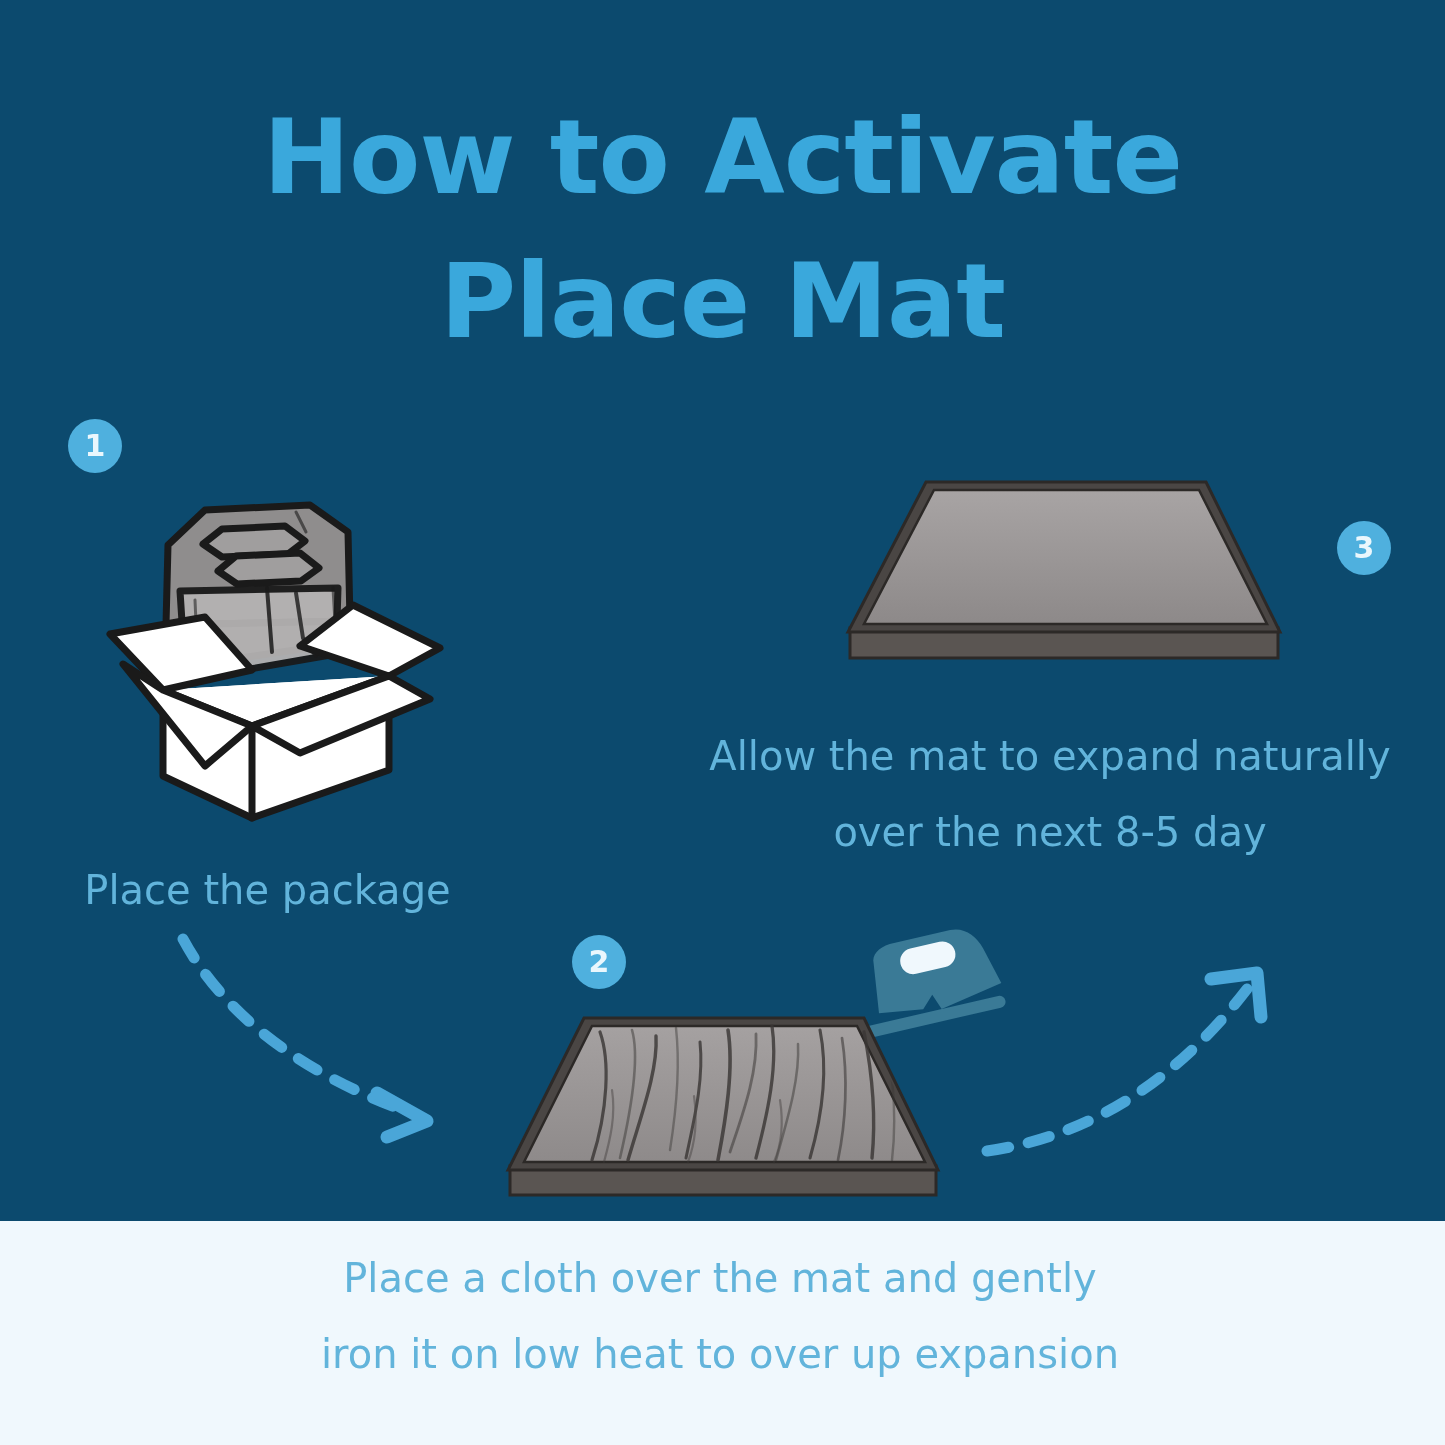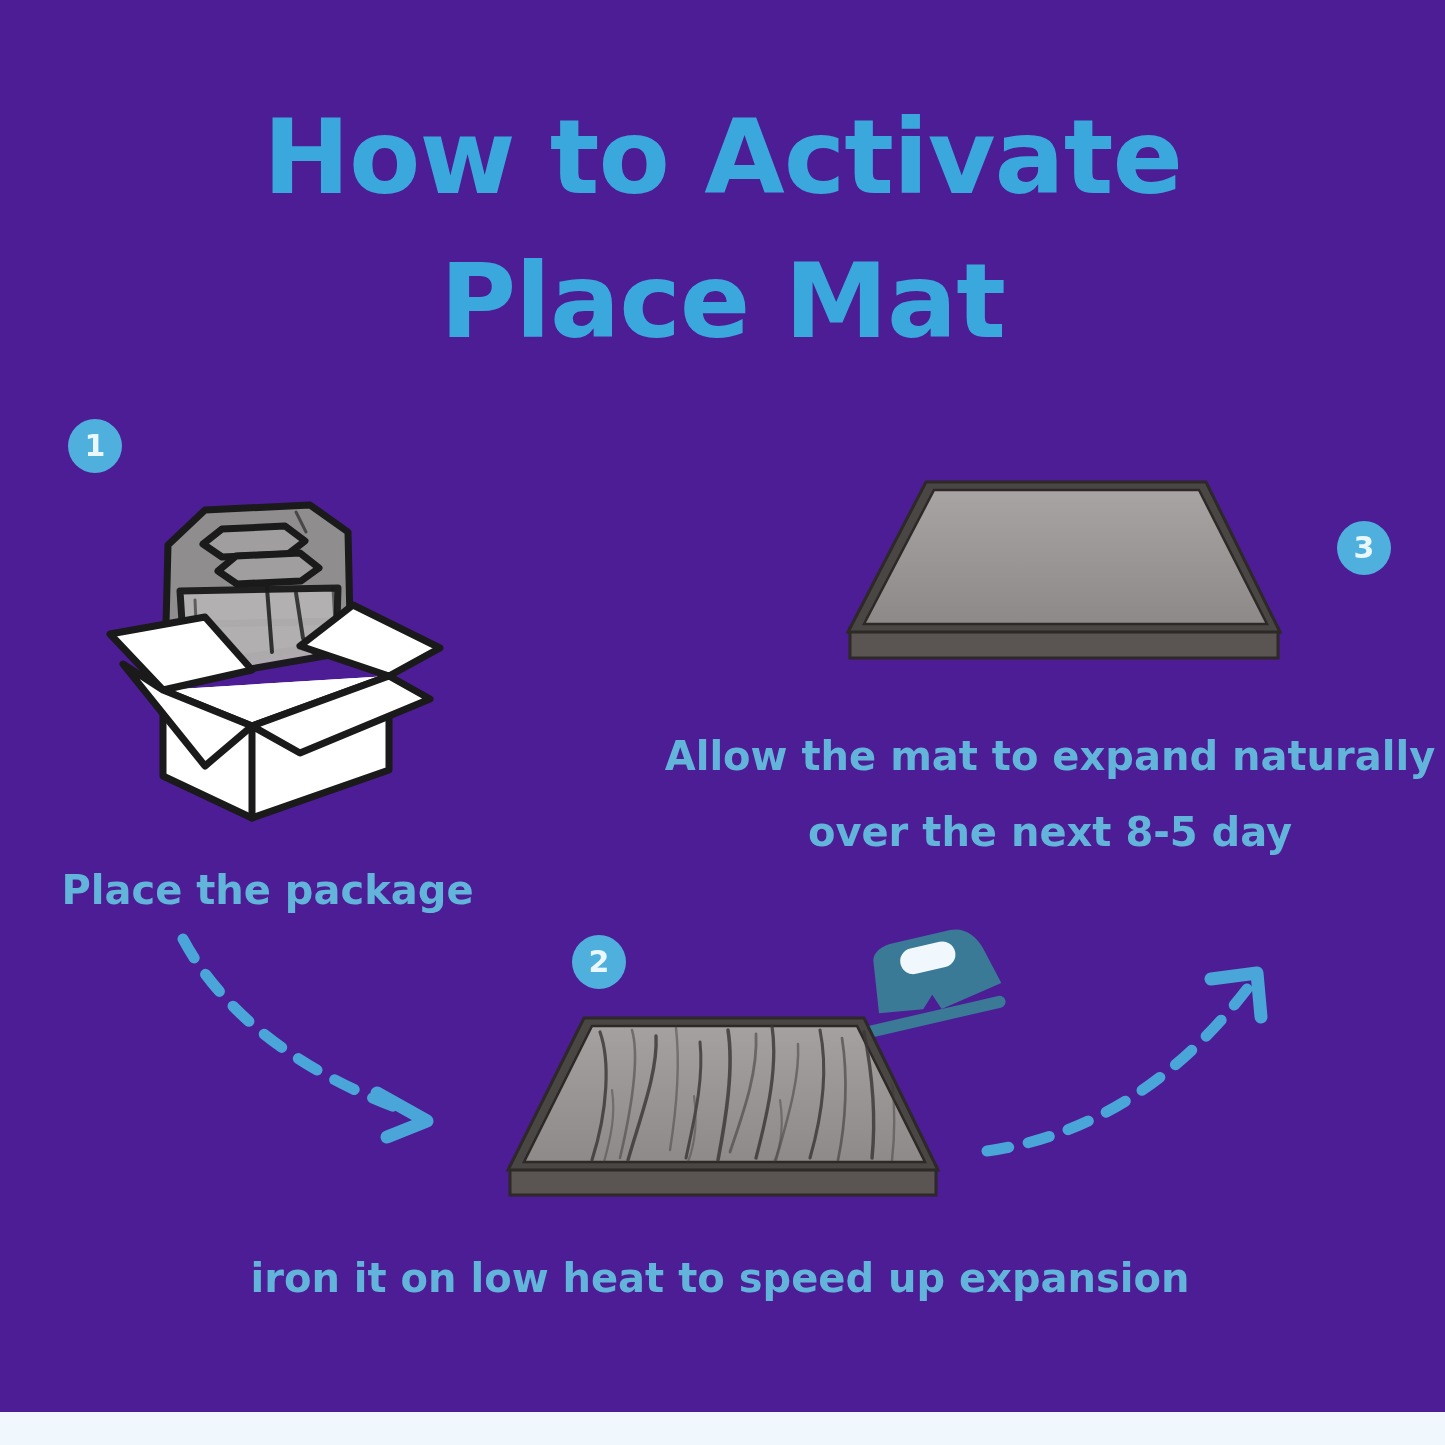--- a/index.html
+++ b/index.html
@@ -10,22 +10,22 @@
     width: 1445px;
     height: 1445px;
     background: #f0f8fd;
     font-family: "Liberation Sans", sans-serif;
     overflow: hidden;
     position: relative;
   }
   #stage {
     position: relative;
     width: 1445px;
-    height: 1412px;
-    background: #4c1d95;
+    height: 1221px;
+    background: #0c4a6e;
   }
 
   
   .title {
     position: absolute;
     left: 0;
     top: 86px;
     width: 1445px;
     text-align: center;
     color: #3aa8dc;
@@ -55,21 +55,21 @@
   }
   #badge-1 { left: 68px;   top: 419px; }
   #badge-2 { left: 572px;  top: 935px; }
   #badge-3 { left: 1337px; top: 521px; }
 
   
   .caption {
     position: absolute;
     color: #62b4db;
     font-family: "DejaVu Sans", sans-serif;
-    font-weight: 700;
+    font-weight: 400;
     font-size: 38px;
     line-height: 1.9;
     text-align: center;
     white-space: nowrap;
   }
   #caption-1 {
     left: 0; top: 852px; width: 535px;
     font-size: 40px;
   }
   #caption-3 {
@@ -196,21 +196,22 @@
         <path d="M384 32 C 392 72, 396 118, 392 158" stroke-width="3.4"></path>
         <path d="M408 50 C 414 86, 416 126, 412 160" stroke-width="2.4" opacity="0.55"></path>
         <path d="M132 90 C 136 116, 130 140, 124 162" stroke-width="2.2" opacity="0.5"></path>
         <path d="M214 96 C 218 124, 214 146, 208 162" stroke-width="2.2" opacity="0.5"></path>
         <path d="M300 100 C 304 126, 300 148, 294 162" stroke-width="2.2" opacity="0.5"></path>
       </g>
     </svg>
   </div>
 
   <div class="caption" id="caption-2">
-    <span class="ln">iron it on low heat to speed up expansion</span>
+    <span class="ln">Place a cloth over the mat and gently</span>
+    <span class="ln">iron it on low heat to over up expansion</span>
   </div>
 
   <div class="illus" id="arrow-right">
     <svg width="320" height="230" viewBox="0 0 320 230">
       <path d="M12 196 C 110 182, 198 130, 272 34" fill="none" stroke="#4aa6d8" stroke-width="11" stroke-linecap="round" stroke-dasharray="22 20"></path>
       <path d="M236 24 L282 18 L286 62" fill="none" stroke="#4aa6d8" stroke-width="13" stroke-linecap="round" stroke-linejoin="round"></path>
     </svg>
   </div>
 
   <div class="illus" id="mat3-illus">

